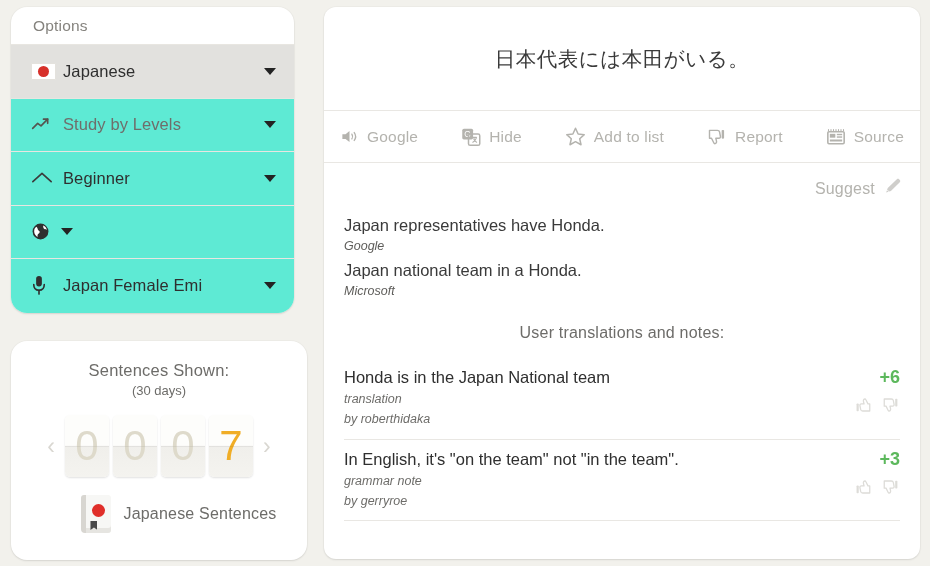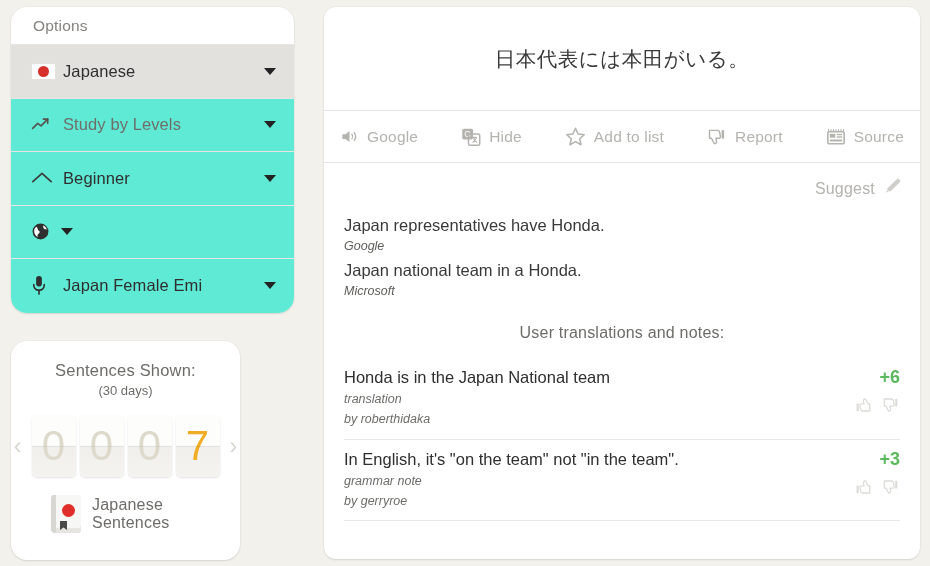--- a/index.html
+++ b/index.html
@@ -54,21 +54,21 @@
   }
   .jp-flag {
     width: 25px; height: 17px; background: #fff;
     border: 1px solid #e4e2dd; border-radius: 1px;
     display: flex; align-items: center; justify-content: center;
   }
   .jp-flag i { display: block; width: 11px; height: 11px; border-radius: 50%; background: #d7302a; }
 
   
   .counter-card {
-    position: absolute; left: 11px; top: 341px; width: 229px; height: 219px;
+    position: absolute; left: 11px; top: 341px; width: 296px; height: 219px;
     padding-top: 20px;
   }
   .cc-title {
     text-align: center; font-size: 16.5px; color: #6d6c69;
     letter-spacing: .2px;
   }
   .cc-sub {
     text-align: center; font-size: 13px; color: #6d6c69; margin-top: 3px;
   }
   .counter-row {

